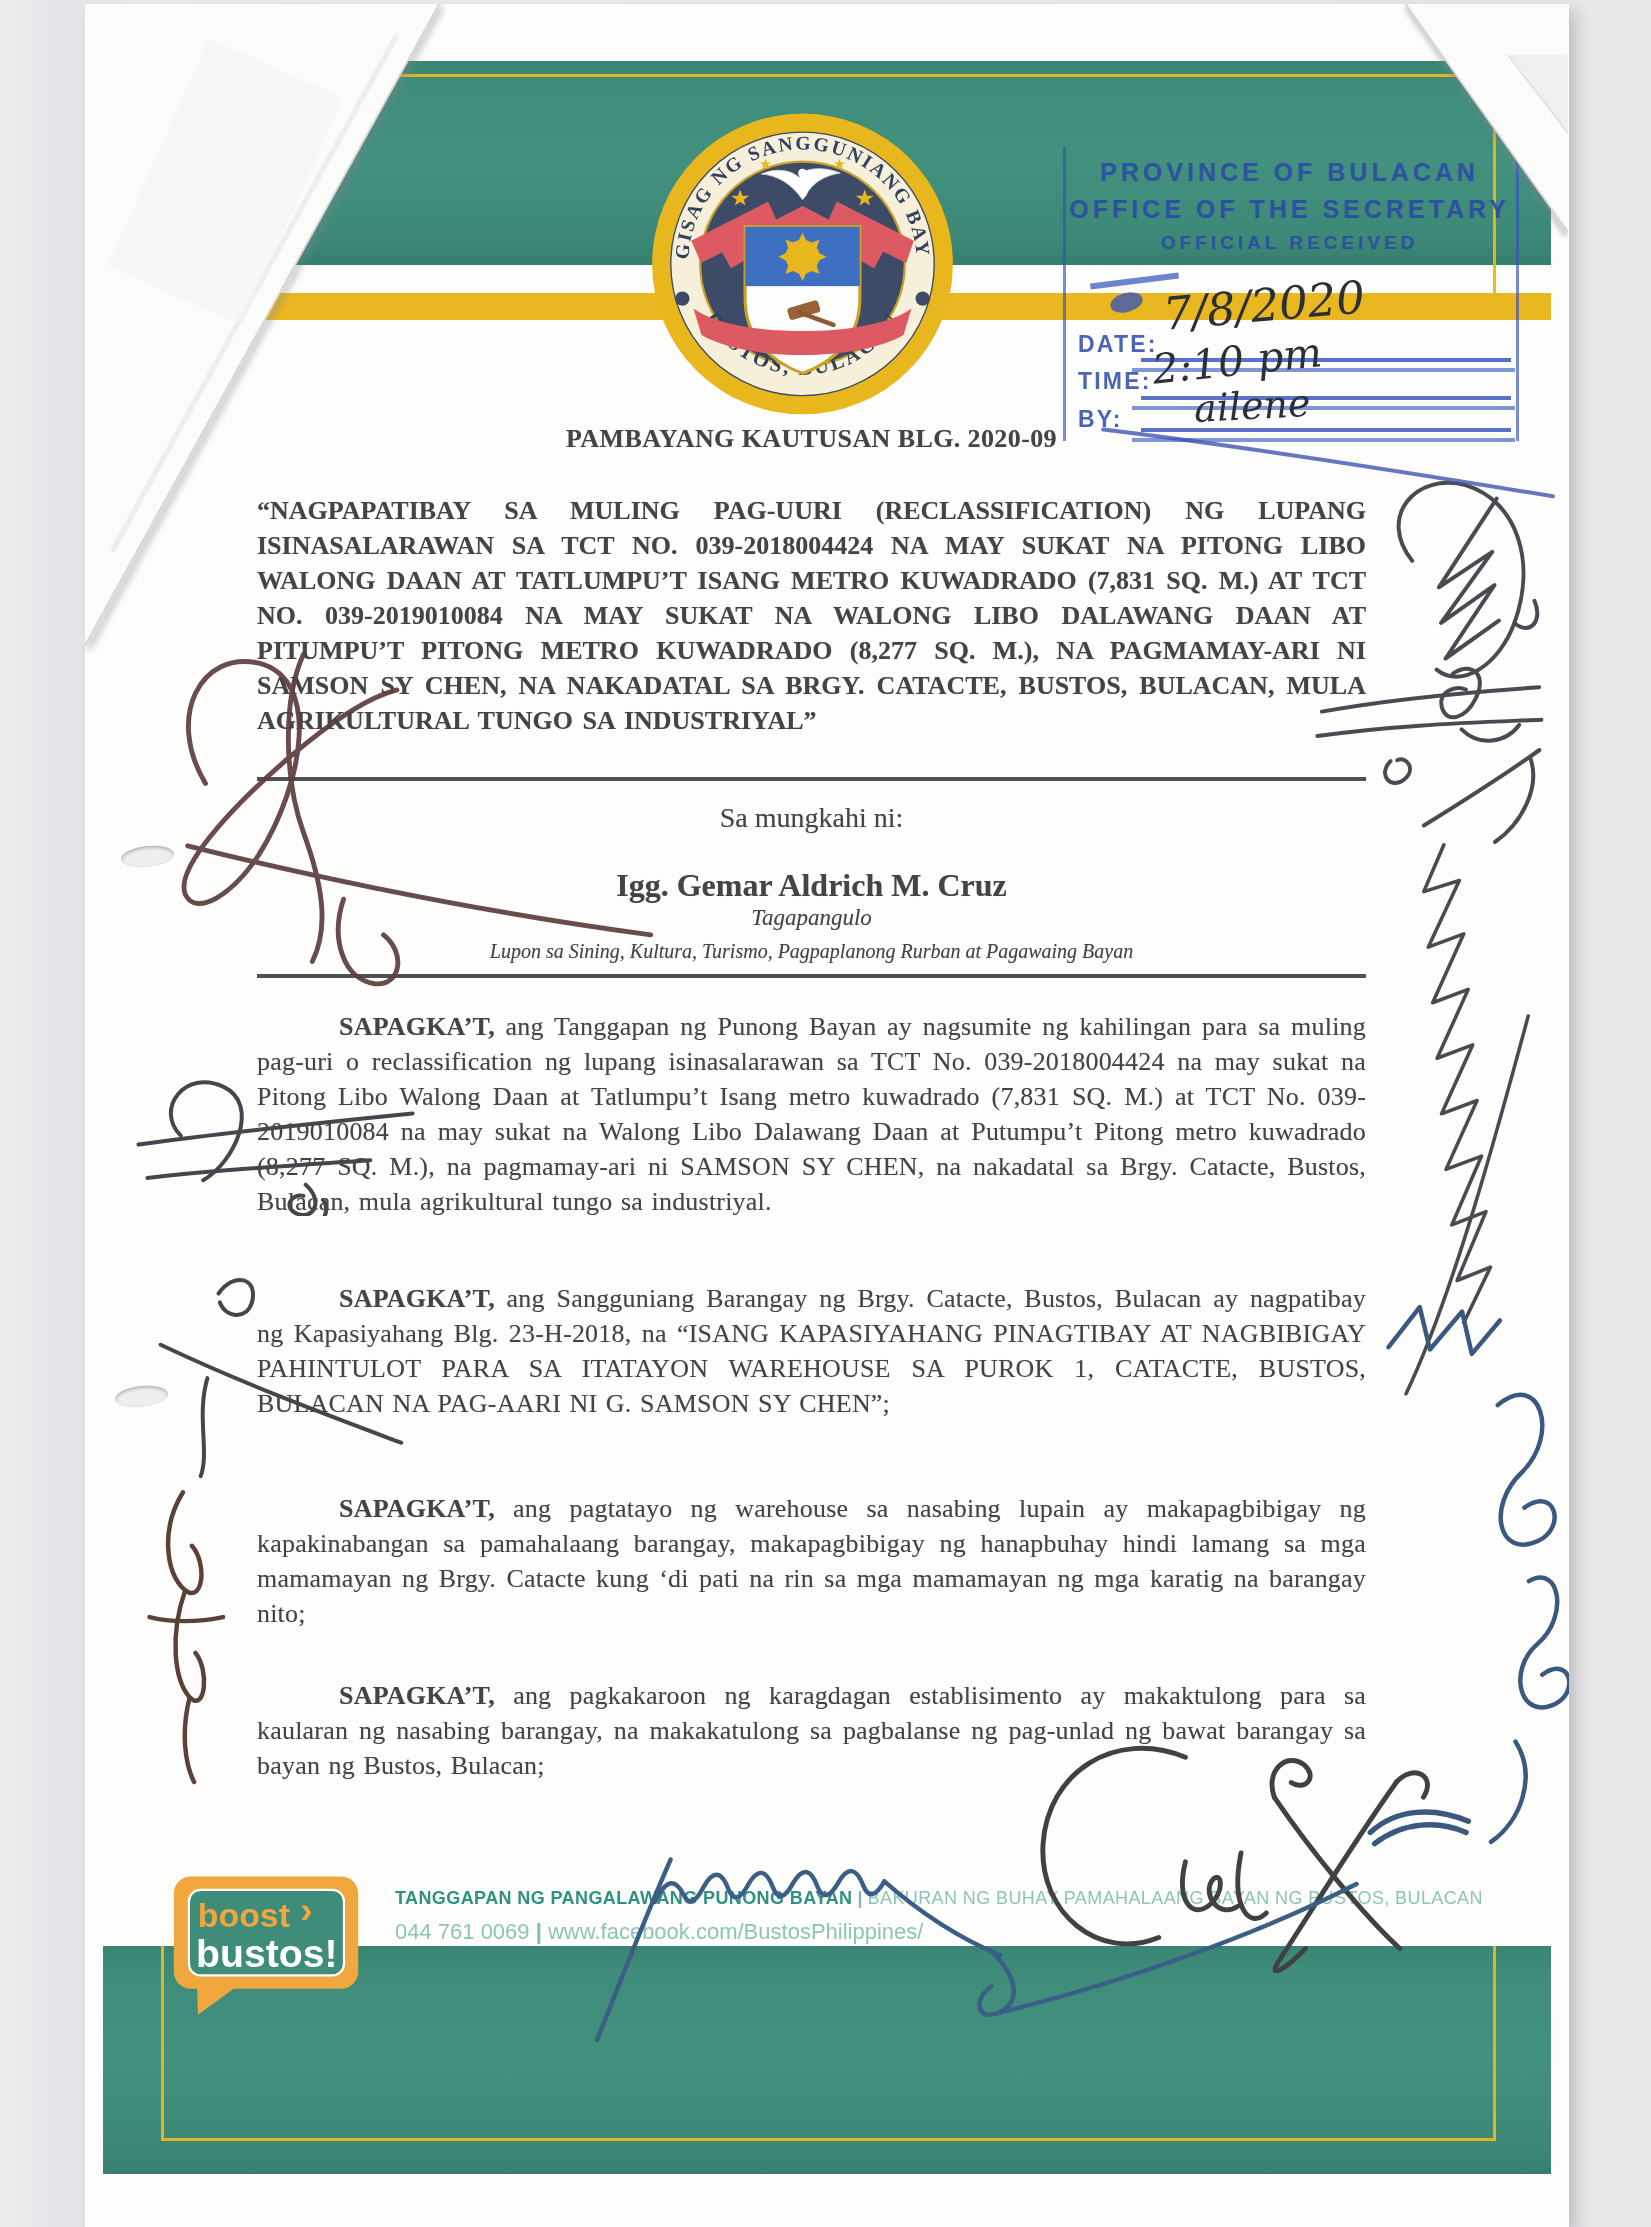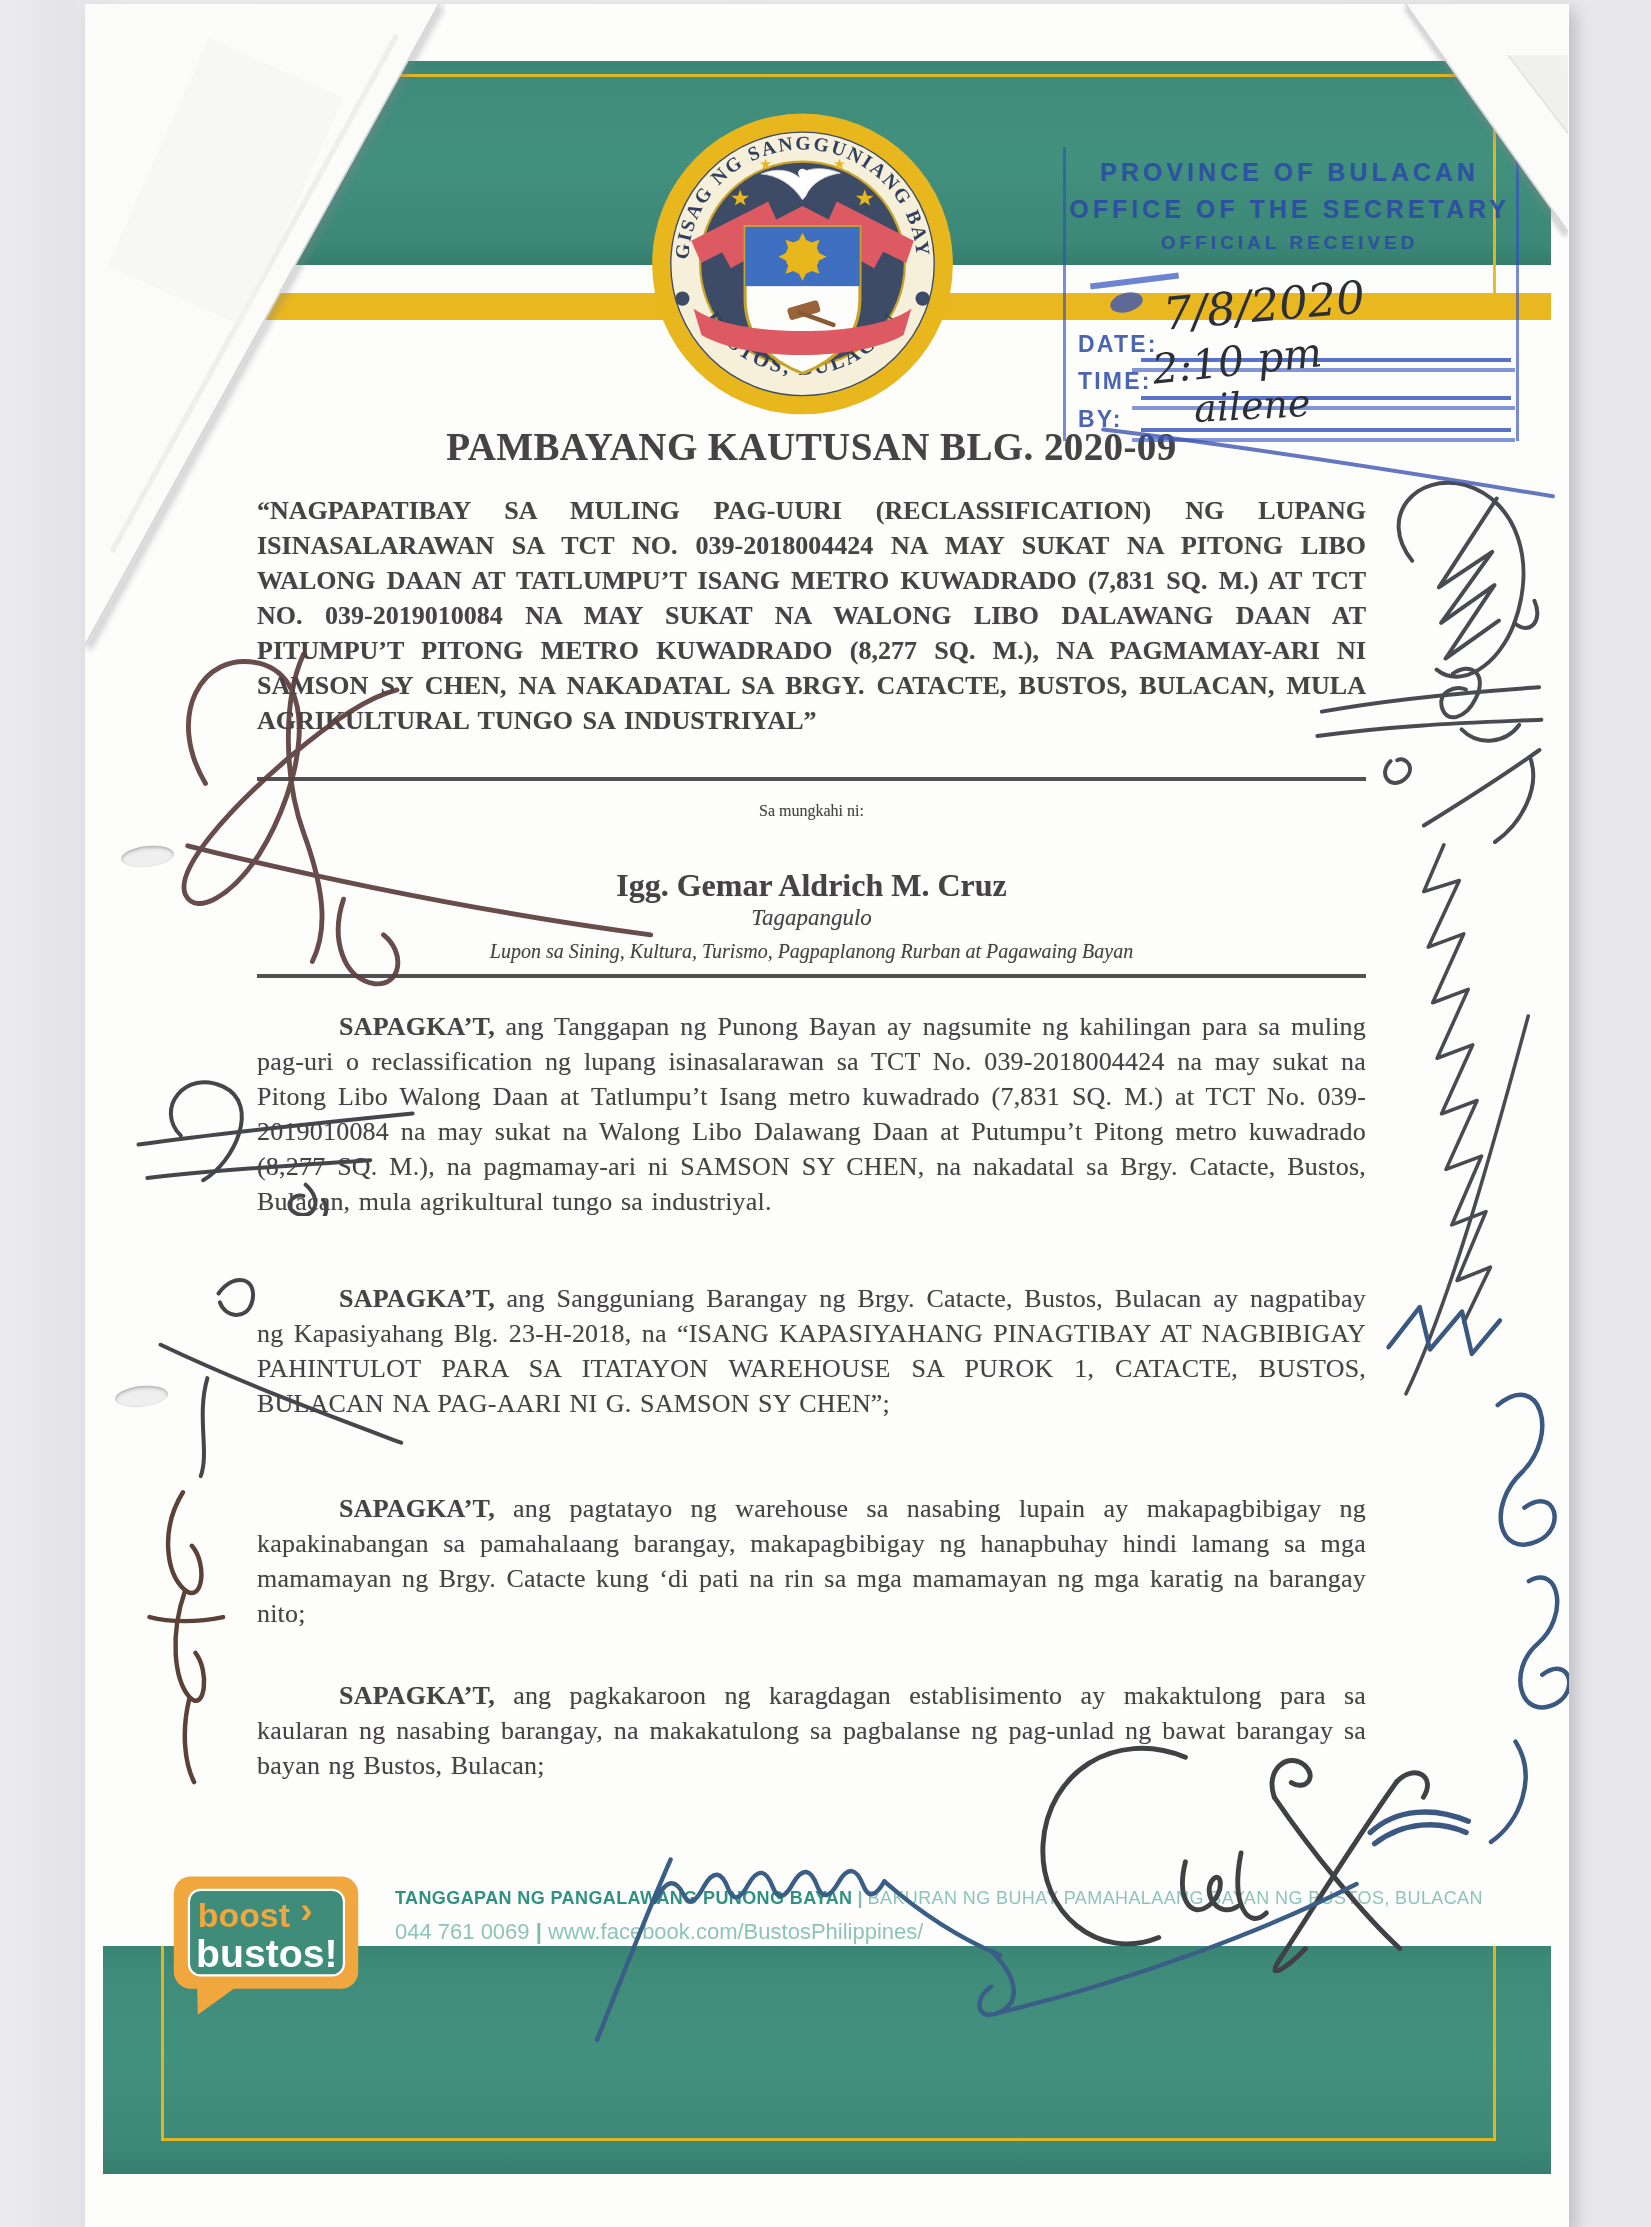--- a/index.html
+++ b/index.html
@@ -45,28 +45,28 @@
   .ln-date{top:354px;}
   .ln-time{top:392px;}
   .ln-by{top:424px;}
   .hand{position:absolute;font-family:"DejaVu Serif",serif;font-style:italic;color:#2c2f36;z-index:5;white-space:nowrap;}
   .hw-date{left:1078px;top:275px;font-size:45px;transform:rotate(-5deg);}
   .hw-time{left:1067px;top:333px;font-size:41px;transform:rotate(-6deg);}
   .hw-by{left:1109px;top:380px;font-size:38px;transform:rotate(-3deg);}
   
   .doc{color:#454345;text-shadow:0 0 0.9px rgba(80,78,80,.35);z-index:3;}
   .title{position:absolute;left:172px;top:420px;width:1109px;text-align:center;
-    font-size:39px;font-weight:bold;letter-spacing:0.4px;}
+    font-size:26px;font-weight:bold;letter-spacing:0.4px;}
   .subject{position:absolute;left:172px;top:489px;width:1109px;text-align:justify;
     font-size:26px;font-weight:bold;line-height:35px;word-spacing:3.1px;}
   .rule{position:absolute;left:172px;width:1109px;height:4.5px;background:#515154;z-index:3;}
   .rule1{top:773px;}
   .rule2{top:970px;}
   .center-line{position:absolute;left:172px;width:1109px;text-align:center;}
-  .samungkahi{top:798px;font-size:16px;}
+  .samungkahi{top:798px;font-size:28px;}
   .propname{top:863px;font-size:32px;font-weight:bold;}
   .proptitle{top:901px;font-size:23px;font-style:italic;text-align:center;}
   .propcomm{top:936px;font-size:20px;font-style:italic;}
   .para{position:absolute;left:172px;width:1109px;text-align:justify;font-size:26px;
     line-height:35px;text-indent:82px;letter-spacing:0.2px;word-spacing:1.8px;}
   .p1{top:1005px;}
   .p2{top:1277px;}
   .p3{top:1487px;}
   .p4{top:1674px;}
   .lead{font-weight:bold;}

